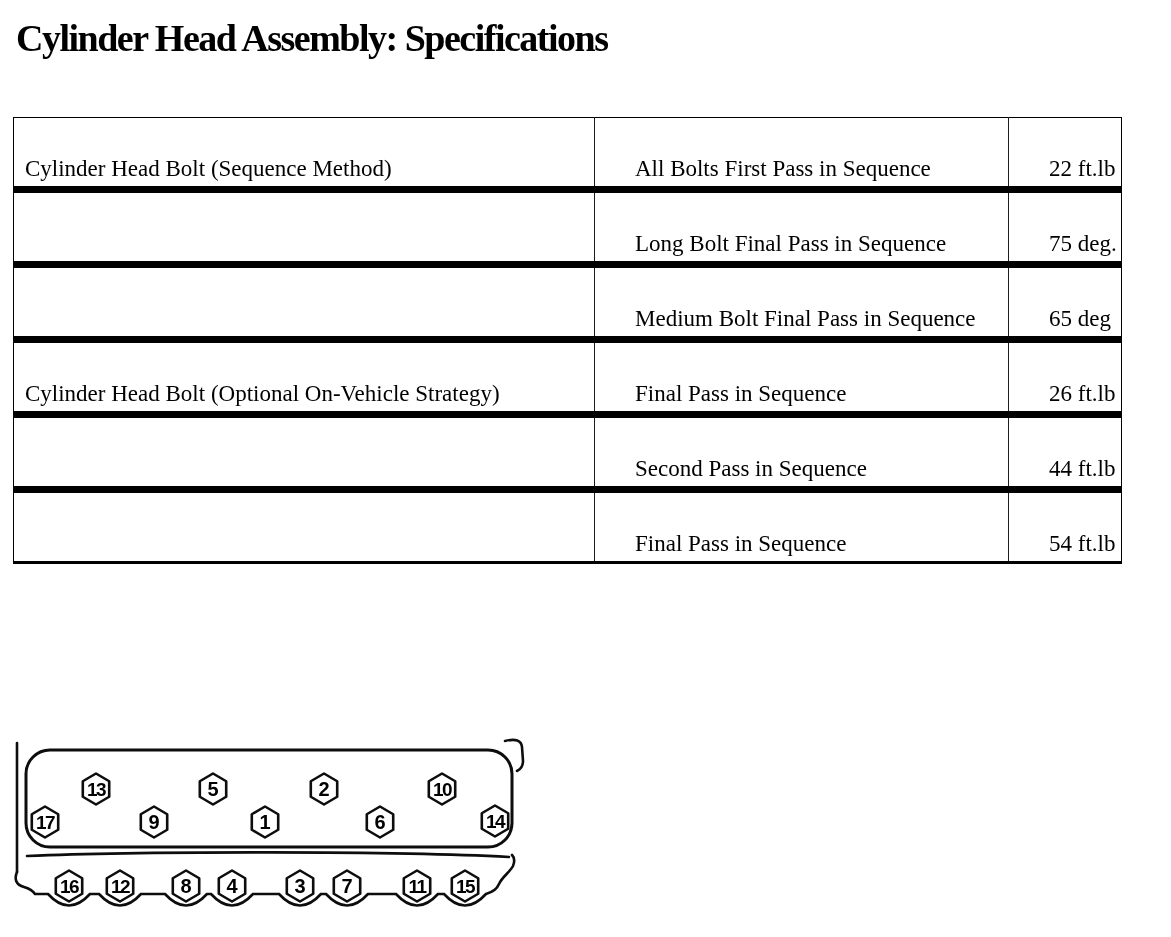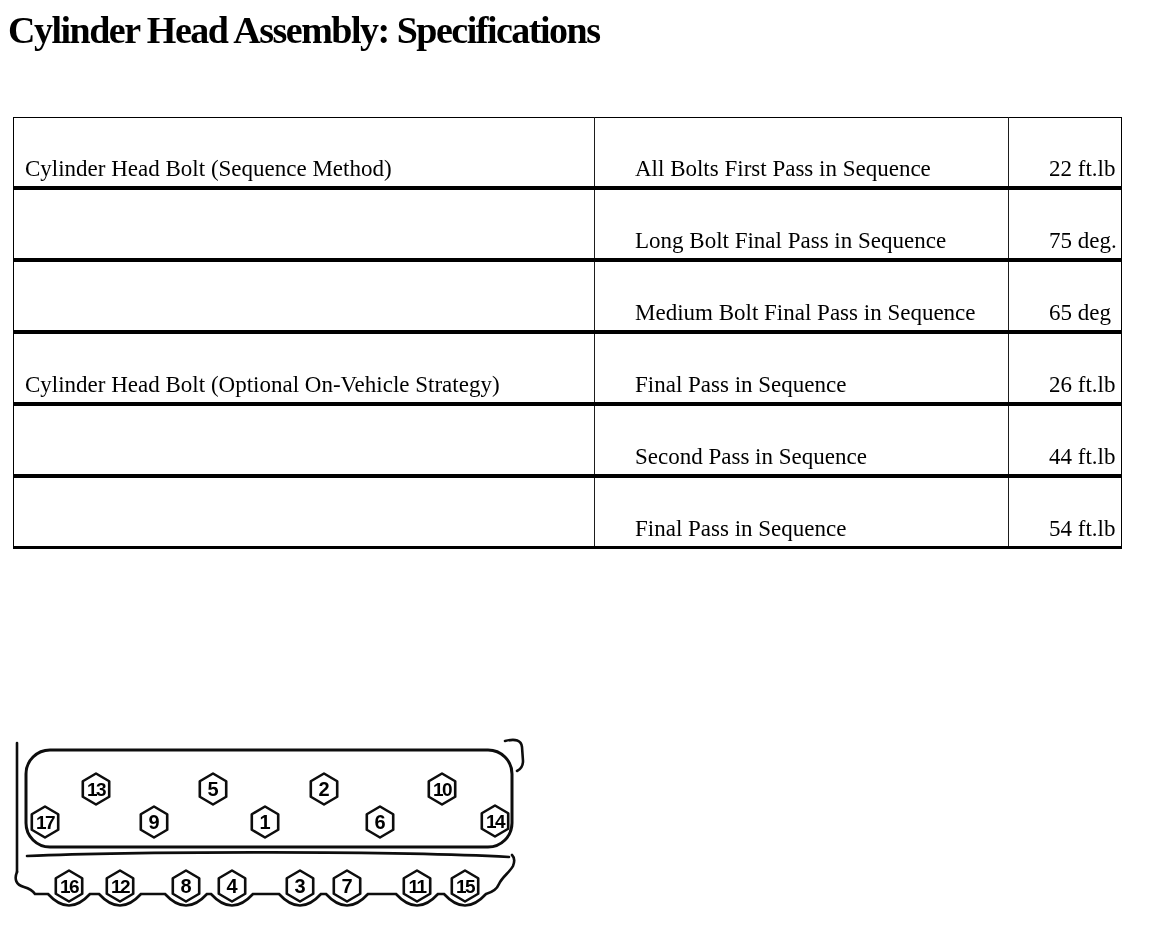--- a/index.html
+++ b/index.html
@@ -1,42 +1,42 @@
 <!DOCTYPE html>
 <html><head>
 <meta charset="utf-8">
 <style>
   html,body{margin:0;padding:0;background:#ffffff;}
   body{position:relative;width:1171px;height:937px;overflow:hidden;
        font-family:"Liberation Serif", serif;color:#000;}
 
   
   .page-title{
-    position:absolute;left:8px;top:8px;margin:0;
+    position:absolute;left:8px;top:8px;margin:8px;
     font-family:"Liberation Serif", serif;
     font-size:38px;font-weight:bold;letter-spacing:-1.5px;line-height:44px;
     white-space:nowrap;
   }
 
   
   table.spec{
     position:absolute;left:13px;top:117px;
     width:1108px;table-layout:fixed;border-collapse:collapse;
     border:1.5px solid #000;border-bottom-width:3px;
     background:#fff;
   }
   table.spec td{
     height:63px;vertical-align:bottom;
     font-family:"Liberation Serif", serif;
     font-size:23px;line-height:1.1;
     padding:0 4px 5px 11px;
     white-space:nowrap;overflow:hidden;
   }
   table.spec td + td{border-left:1.5px solid #1d1d1d;padding-left:40px;}
-  table.spec tr + tr td{border-top:4px solid #000000;}
+  table.spec tr + tr td{border-top:7px solid #000000;}
 
   
   svg.diagram{position:absolute;left:0;top:730px;}
   .outline{fill:none;stroke:#0d0d0d;stroke-width:2.6;stroke-linecap:round;}
   .head-rect{fill:#ffffff;stroke:#0d0d0d;stroke-width:3;}
   .hex{fill:#ffffff;stroke:#0d0d0d;stroke-width:2.6;stroke-linejoin:round;}
   .hexnum{font-family:"Liberation Sans", sans-serif;font-weight:bold;
           font-size:20px;fill:#000;text-anchor:middle;}
   .hexnum.two{font-size:19px;letter-spacing:-1.5px;}
 </style>

